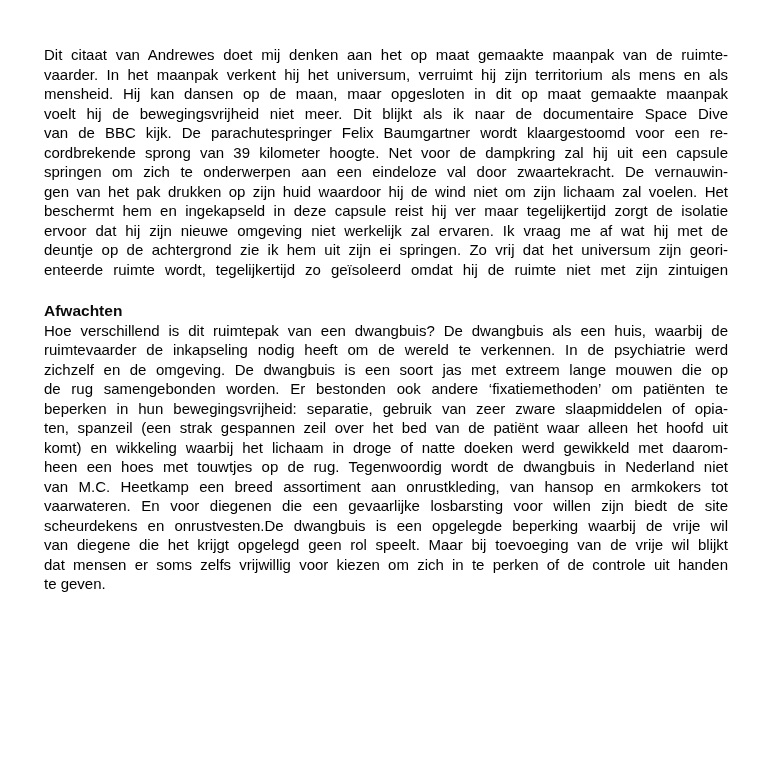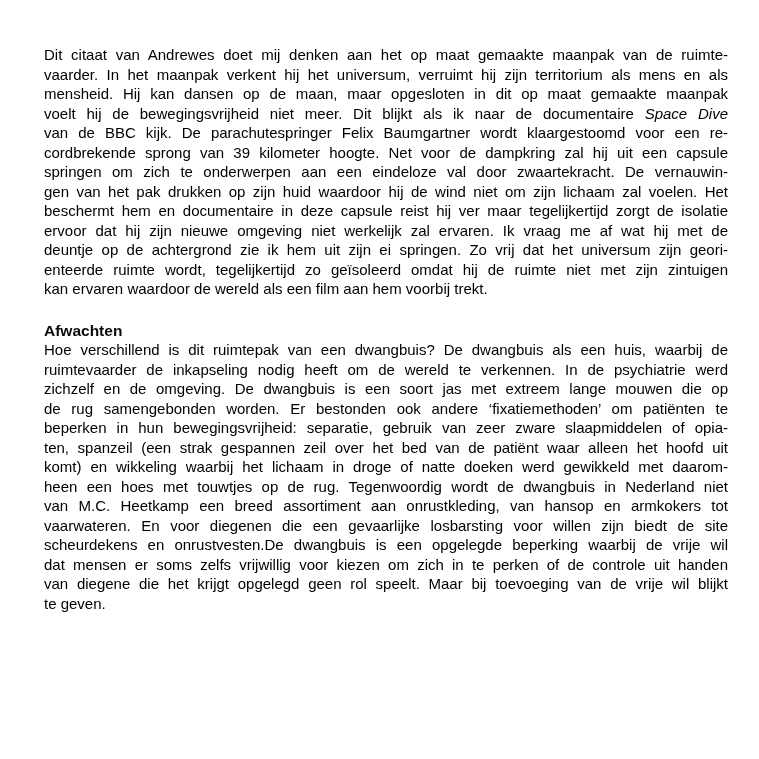--- a/index.html
+++ b/index.html
@@ -36,54 +36,53 @@
     text-align: justify;
     text-align-last: justify;
     color: #000000;
     white-space: normal;
     overflow: hidden;
     height: 19.5px;
   }
   .line.last {
     text-align-last: left;
   }
-  .italic { font-style: italic; }
+  .italic { }
 </style>
 </head>
 <body>
 
 <div class="page">
 
   <div class="section">
     <div class="line">Dit citaat van Andrewes doet mij denken aan het op maat gemaakte maanpak van de ruimte-</div>
     <div class="line">vaarder. In het maanpak verkent hij het universum, verruimt hij zijn territorium als mens en als</div>
     <div class="line">mensheid. Hij kan dansen op de maan, maar opgesloten in dit op maat gemaakte maanpak</div>
     <div class="line"><span>voelt hij de bewegingsvrijheid niet meer. Dit blijkt als ik naar de documentaire </span><span class="italic">Space Dive</span></div>
     <div class="line">van de BBC kijk. De parachutespringer Felix Baumgartner wordt klaargestoomd voor een re-</div>
     <div class="line">cordbrekende sprong van 39 kilometer hoogte. Net voor de dampkring zal hij uit een capsule</div>
     <div class="line">springen om zich te onderwerpen aan een eindeloze val door zwaartekracht. De vernauwin-</div>
     <div class="line">gen van het pak drukken op zijn huid waardoor hij de wind niet om zijn lichaam zal voelen. Het</div>
-    <div class="line">beschermt hem en documentaire in deze capsule reist hij ver maar tegelijkertijd zorgt de isolatie</div>
+    <div class="line">beschermt hem en ingekapseld in deze capsule reist hij ver maar tegelijkertijd zorgt de isolatie</div>
     <div class="line">ervoor dat hij zijn nieuwe omgeving niet werkelijk zal ervaren. Ik vraag me af wat hij met de</div>
     <div class="line">deuntje op de achtergrond zie ik hem uit zijn ei springen. Zo vrij dat het universum zijn geori-</div>
     <div class="line">enteerde ruimte wordt, tegelijkertijd zo geïsoleerd omdat hij de ruimte niet met zijn zintuigen</div>
-    <div class="line last">kan ervaren waardoor de wereld als een film aan hem voorbij trekt.</div>
   </div>
 
   <div class="section">
     <h2 class="heading">Afwachten</h2>
     <div class="line">Hoe verschillend is dit ruimtepak van een dwangbuis? De dwangbuis als een huis, waarbij de</div>
     <div class="line">ruimtevaarder de inkapseling nodig heeft om de wereld te verkennen. In de psychiatrie werd</div>
     <div class="line">zichzelf en de omgeving. De dwangbuis is een soort jas met extreem lange mouwen die op</div>
     <div class="line">de rug samengebonden worden. Er bestonden ook andere ‘fixatiemethoden’ om patiënten te</div>
     <div class="line">beperken in hun bewegingsvrijheid: separatie, gebruik van zeer zware slaapmiddelen of opia-</div>
     <div class="line">ten, spanzeil (een strak gespannen zeil over het bed van de patiënt waar alleen het hoofd uit</div>
     <div class="line">komt) en wikkeling waarbij het lichaam in droge of natte doeken werd gewikkeld met daarom-</div>
     <div class="line">heen een hoes met touwtjes op de rug. Tegenwoordig wordt de dwangbuis in Nederland niet</div>
     <div class="line">van M.C. Heetkamp een breed assortiment aan onrustkleding, van hansop en armkokers tot</div>
     <div class="line">vaarwateren. En voor diegenen die een gevaarlijke losbarsting voor willen zijn biedt de site</div>
     <div class="line">scheurdekens en onrustvesten.De dwangbuis is een opgelegde beperking waarbij de vrije wil</div>
+    <div class="line">van diegene die het krijgt opgelegd geen rol speelt. Maar bij toevoeging van de vrije wil blijkt</div>
     <div class="line">dat mensen er soms zelfs vrijwillig voor kiezen om zich in te perken of de controle uit handen</div>
-    <div class="line">van diegene die het krijgt opgelegd geen rol speelt. Maar bij toevoeging van de vrije wil blijkt</div>
     <div class="line last">te geven.</div>
   </div>
 
 </div>
 
 </body></html>

